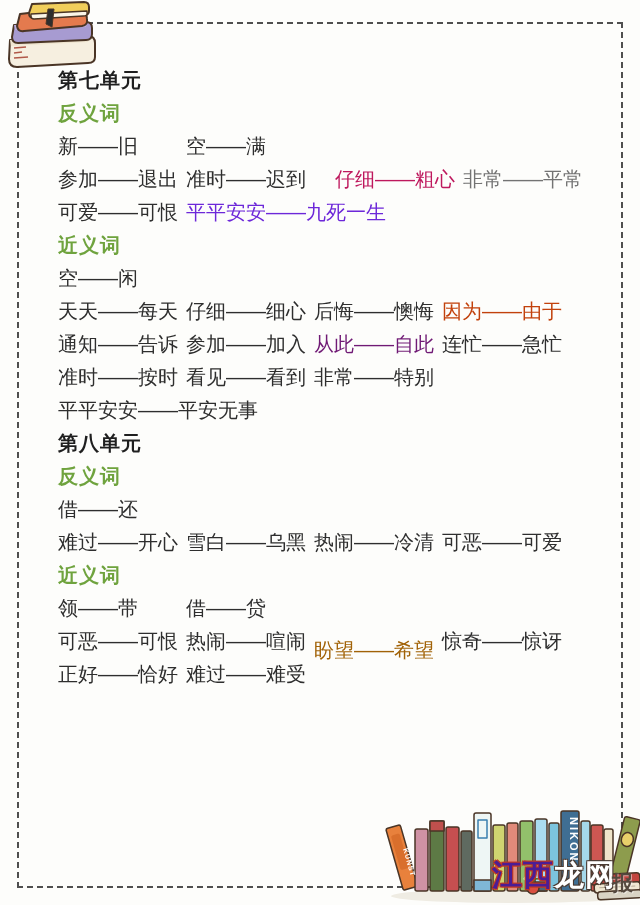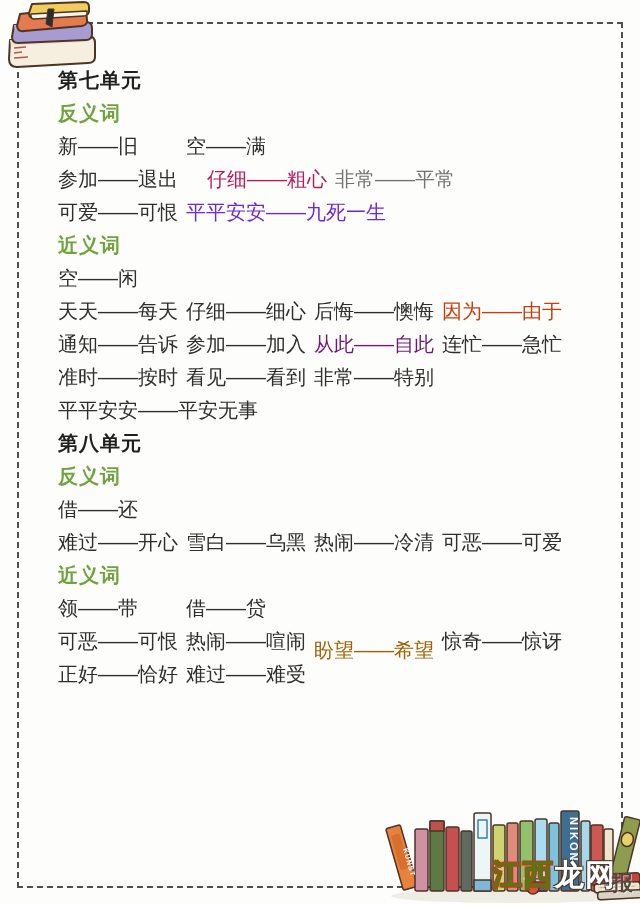--- a/index.html
+++ b/index.html
@@ -49,20 +49,21 @@
 
   <div class="content">
       <div class="row unit-title" style="color: rgb(31, 31, 31);">第七单元</div>
       <div class="row group-label" style="color: rgb(111, 163, 62);">反义词</div>
       <div class="row word-line">
         <span class="pair" style="color: rgb(46, 46, 46);">新——旧</span>
         <span class="pair" style="color: rgb(46, 46, 46);">空——满</span>
       </div>
       <div class="row word-line">
         <span class="pair" style="color: rgb(46, 46, 46);">参加——退出</span>
+        <span class="pair" style="color: rgb(46, 46, 46);">准时——迟到</span>
         <span class="pair" style="color: #be185d; margin-left: 21px;">仔细——粗心</span>
         <span class="pair" style="color: #737373;">非常——平常</span>
       </div>
       <div class="row word-line">
         <span class="pair" style="color: rgb(46, 46, 46);">可爱——可恨</span>
         <span class="pair" style="color: #6d28d9;">平平安安——九死一生</span>
       </div>
       <div class="row group-label" style="color: rgb(111, 163, 62);">近义词</div>
       <div class="row word-line">
         <span class="pair" style="color: rgb(46, 46, 46);">空——闲</span>
@@ -182,16 +183,16 @@
         <rect x="209" y="96" width="46" height="9" rx="3" fill="#f0e7d2"></rect>
         <rect x="212" y="104" width="44" height="8" rx="3" fill="#d9d3c4"></rect>
         <line x1="214" y1="100" x2="250" y2="100" stroke="#b8ad98" stroke-width="1"></line>
       </g>
 
       <text transform="rotate(74 18 62)" x="18" y="62" font-size="7" font-weight="bold" fill="#ffffff" stroke="none" letter-spacing="1">KUNST</text>
     </g>
   </svg>
 
   <div class="watermark">
-    <span class="wm1" style="color: #4d7c0f;">江西</span><span class="wm2" style="color: rgb(255, 255, 255);">龙网</span><span class="wm3">报</span>
+    <span class="wm1" style="color: #4c1d95;">江西</span><span class="wm2" style="color: rgb(255, 255, 255);">龙网</span><span class="wm3">报</span>
   </div>
 
 </div>
 
 </body></html>

